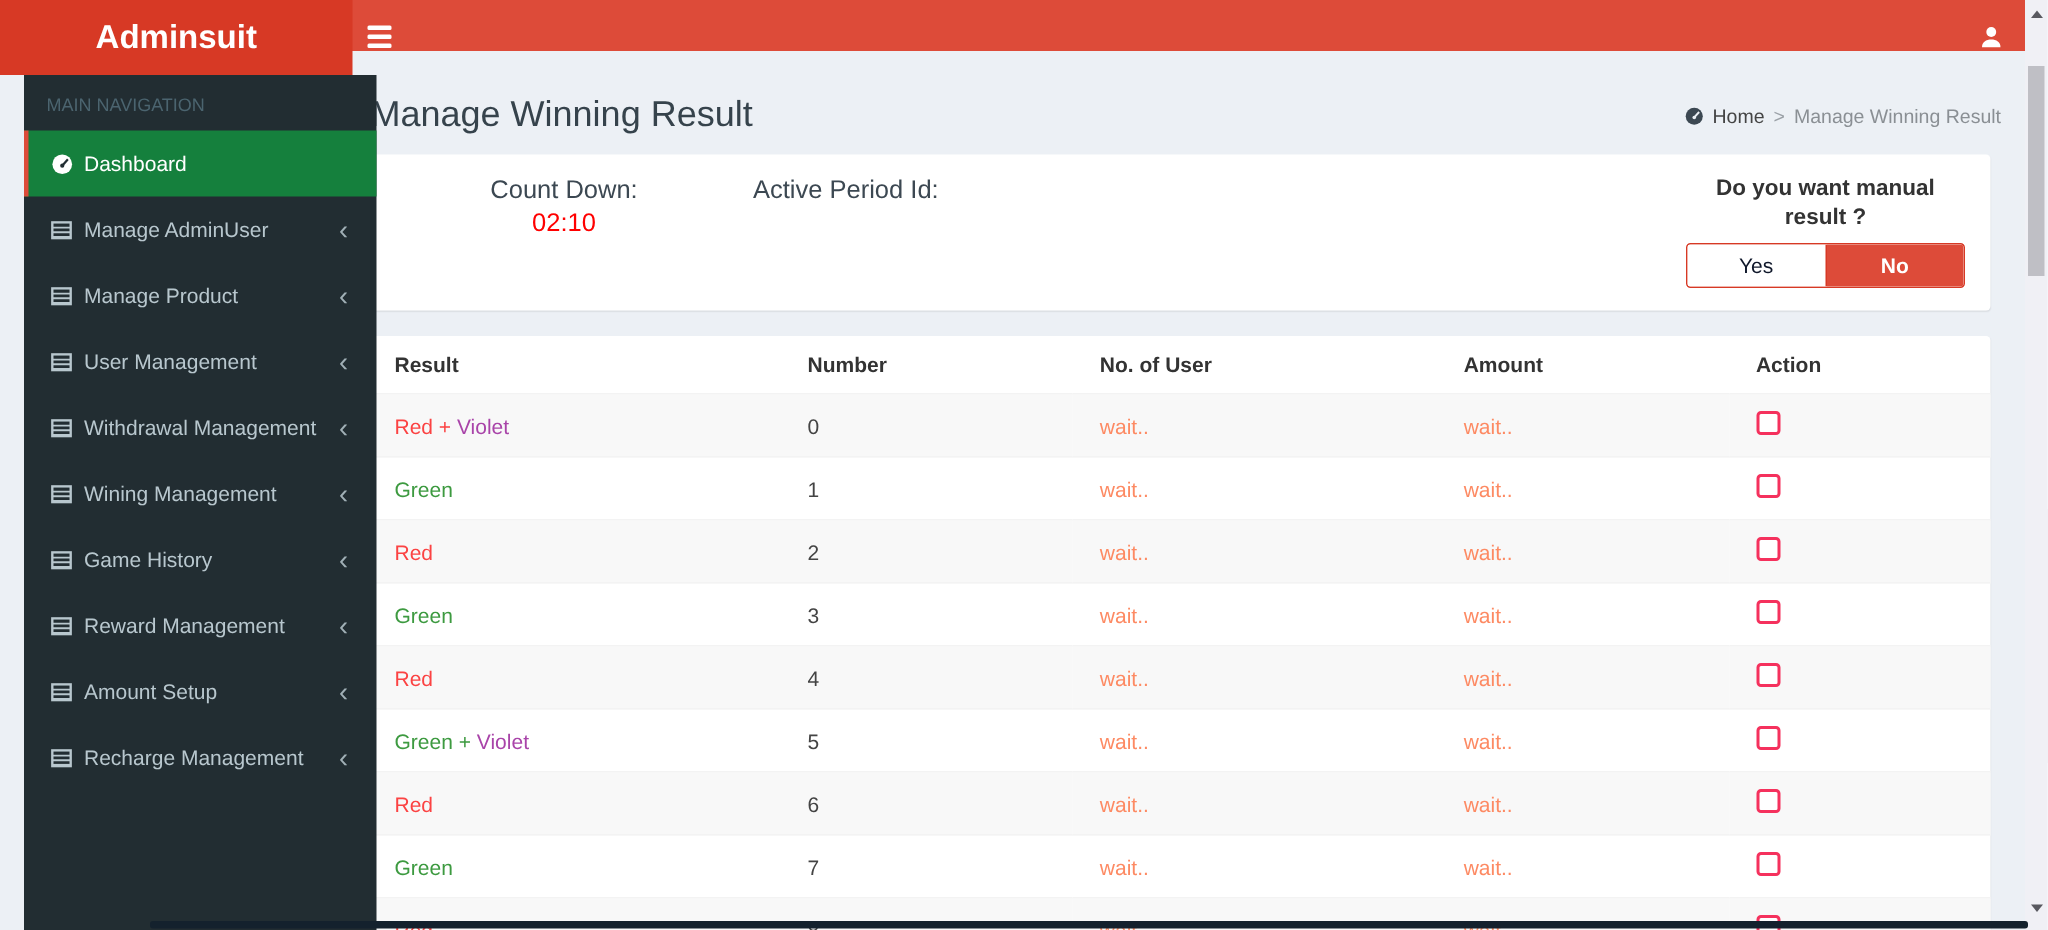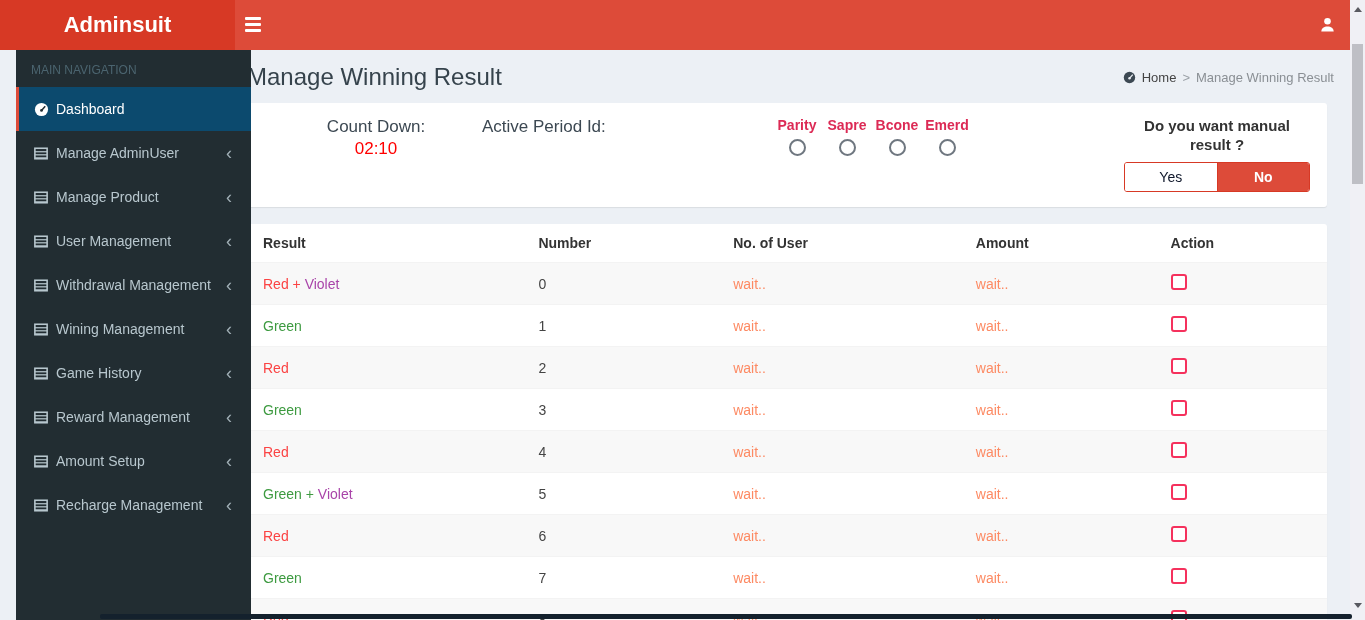--- a/index.html
+++ b/index.html
@@ -2,50 +2,50 @@
 <html><head>
 <meta charset="utf-8">
 <style>
   html,body{margin:0;padding:0;}
   body{
     width:1365px;height:620px;overflow:hidden;position:relative;
     font-family:"Liberation Sans",sans-serif;background:#ecf0f5;
     -webkit-font-smoothing:antialiased;
   }
   
-  .navbar{position:absolute;top:0;left:0;width:1350px;height:50px;background:#dd4b39;z-index:5;}
+  .navbar{position:absolute;top:0;left:0;width:1350px;height:34px;background:#dd4b39;z-index:5;}
   .logo{position:absolute;left:0;top:0;width:235px;height:50px;background:#d73925;
         color:#fff;font-size:22px;font-weight:bold;line-height:50px;text-align:center;}
   .hamburger{position:absolute;left:245px;top:17px;width:16px;height:15px;cursor:pointer;
              display:flex;flex-direction:column;justify-content:space-between;}
   .hamburger span{display:block;height:2.6px;background:#fff;border-radius:1px;}
   .user-btn{position:absolute;right:14px;top:16px;width:17px;height:17px;cursor:pointer;}
   
   .sidebar{position:absolute;top:50px;left:16px;width:235px;height:570px;background:#222d32;z-index:4;}
   .nav-section{padding:13px 15px 10px 15px;font-size:12px;color:#4b646f;}
   .menu-item{height:44px;display:flex;align-items:center;padding:0 15px;color:#b8c7ce;
              font-size:14px;cursor:pointer;border-left:3px solid transparent;}
-  .menu-item.active{background:#0c4a6e;color:#fff;border-left-color:#dd4b39;}
+  .menu-item.active{background:#15803d;color:#fff;border-left-color:#dd4b39;}
   .mi-icon{width:22px;display:flex;align-items:center;}
   .mi-label{flex:1;}
   .mi-chevron{font-size:18px;line-height:14px;color:inherit;opacity:.85;padding-right:4px;}
   
   .content{position:absolute;left:235px;top:50px;width:1115px;height:570px;}
   .content-header{display:flex;justify-content:space-between;align-items:center;padding:13px 16px 10px 12px;}
   .page-title{font-size:24px;color:#36434c;font-weight:500;}
   .breadcrumb{display:flex;align-items:center;font-size:13px;color:#444;gap:6px;}
   .breadcrumb .sep{color:#9aa0a6;}
   .breadcrumb .current{color:#8a8f94;}
   .box{background:#fff;border-radius:3px;box-shadow:0 1px 1px rgba(0,0,0,.08);}
   
   .info-box{margin:2px 23px 17px 10px;padding:13px 0 15px 0;display:flex;align-items:flex-start;}
   .cd-cell{margin-left:25px;width:212px;text-align:center;}
   .info-label{font-size:17px;color:#3c4852;line-height:21px;}
   .cd-value{font-size:17px;color:#ff0000;margin-top:2px;}
-  .period-cell{width:250px;}
+  .period-cell{width:250px;margin-left:20px;}
   .period-value{font-size:17px;color:#41735a;margin-top:2px;padding-left:4px;}
   .radio-group{display:flex;margin-left:40px;margin-top:1px;}
   .radio-opt{width:50px;text-align:center;}
   .radio-label{font-size:14px;font-weight:bold;color:#dc2a55;}
   .radio-circle{display:inline-block;width:13px;height:13px;border:2px solid #6f7780;
                 border-radius:50%;background:#fff;margin-top:6px;cursor:pointer;}
   .manual-cell{margin-left:auto;margin-right:17px;width:186px;text-align:center;}
   .manual-q{font-size:15px;font-weight:bold;color:#333;line-height:19px;}
   .toggle{display:flex;margin-top:8px;border-radius:3px;overflow:hidden;border:1px solid #d73925;}
   .btn-yes{flex:1;height:28px;background:#fff;color:#0f172a;font-size:14px;line-height:28px;
@@ -250,38 +250,20 @@
   </div>
 
   <div class="box info-box">
     <div class="cd-cell">
       <div class="info-label">Count Down:</div>
       <div class="cd-value">02:10</div>
     </div>
     <div class="period-cell">
       <div class="info-label">Active Period Id:</div>
     </div>
-    <div class="radio-group" id="radio-group">
-        <div class="radio-opt">
-      <div class="radio-label">Parity</div>
-      <span class="radio-circle"></span>
-    </div>
-        <div class="radio-opt">
-      <div class="radio-label">Sapre</div>
-      <span class="radio-circle"></span>
-    </div>
-        <div class="radio-opt">
-      <div class="radio-label">Bcone</div>
-      <span class="radio-circle"></span>
-    </div>
-        <div class="radio-opt">
-      <div class="radio-label">Emerd</div>
-      <span class="radio-circle"></span>
-    </div>
-      </div>
     <div class="manual-cell">
       <div class="manual-q">Do you want manual result ?</div>
       <div class="toggle">
         <div class="btn-yes">Yes</div>
         <div class="btn-no">No</div>
       </div>
     </div>
   </div>
 
   <div class="box table-box">

